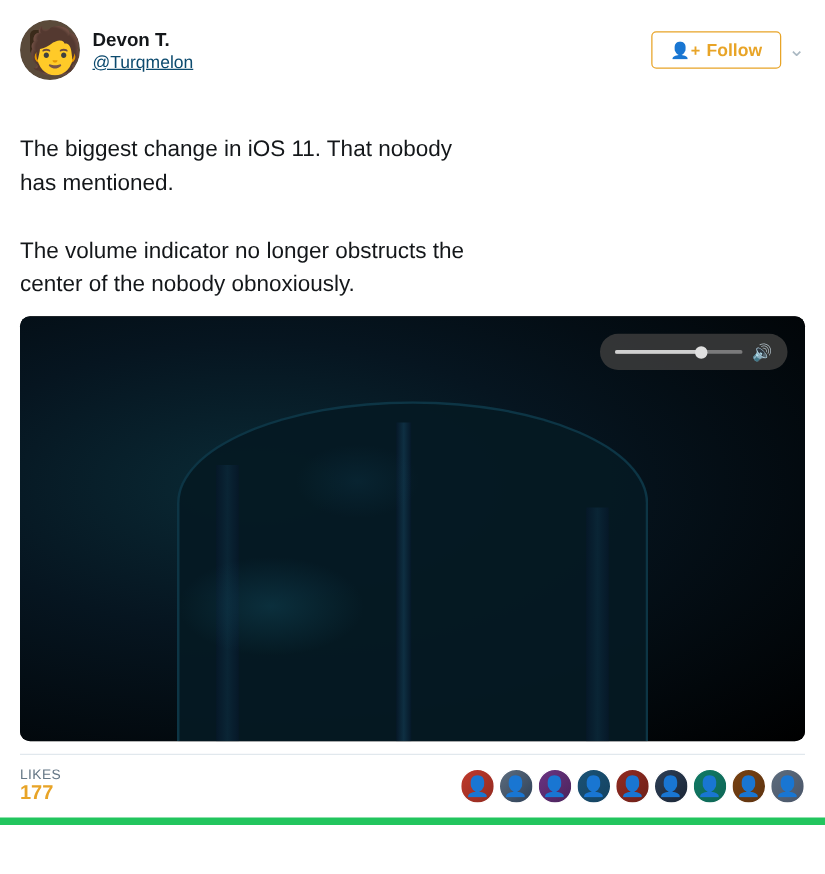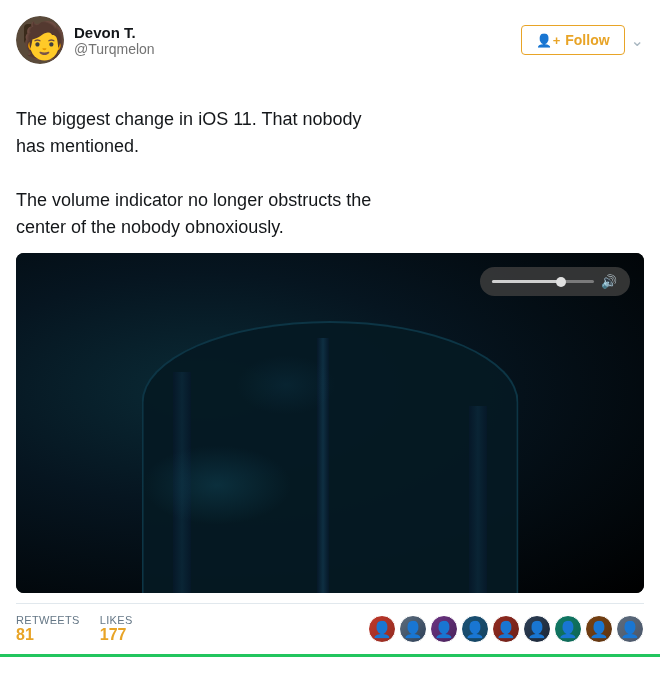--- a/index.html
+++ b/index.html
@@ -7,21 +7,21 @@
       font-family: -apple-system, BlinkMacSystemFont, "Segoe UI", Helvetica, Arial, sans-serif;
       background: #fff;
       width: 660px;
       min-height: 699px;
     }
 
     .tweet-card {
       width: 660px;
       background: #fff;
       padding: 16px 16px 0 16px;
-      border-bottom: 3px solid #22c55e;
+      border-bottom: 6px solid #22c55e;
     }
 
     
     .tweet-header {
       display: flex;
       align-items: center;
       justify-content: space-between;
       margin-bottom: 10px;
     }
 
@@ -70,21 +70,22 @@
     }
 
     .user-name {
       font-weight: bold;
       font-size: 15px;
       color: #14171a;
     }
 
     .user-handle {
       font-size: 14px;
-      color: #737373;
+      color: #0c4a6e;
+      text-decoration: underline;
     }
 
     .tweet-header-right {
       display: flex;
       align-items: center;
       gap: 6px;
     }
 
     .follow-button {
       border: 1px solid #e8a427;
@@ -363,24 +364,20 @@
           <div class="volume-slider-thumb"></div>
         </div>
       </div>
       <span class="volume-icon">🔊</span>
     </div>
   </div>
 
   <div class="tweet-footer">
     <div class="tweet-stats">
       <div class="stat-group">
-        <span class="stat-label">RETWEETS</span>
-        <span class="stat-value">81</span>
-      </div>
-      <div class="stat-group">
         <span class="stat-label">LIKES</span>
         <span class="stat-value">177</span>
       </div>
     </div>
 
     <div class="avatar-row">
       <div class="mini-avatar mini-avatar-1"></div>
       <div class="mini-avatar mini-avatar-2"></div>
       <div class="mini-avatar mini-avatar-3"></div>
       <div class="mini-avatar mini-avatar-4"></div>

